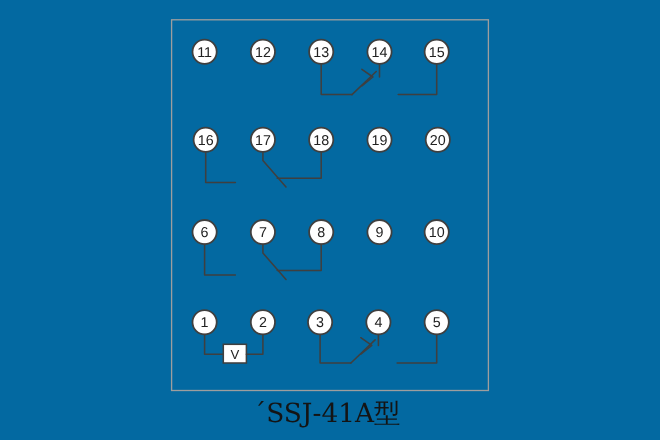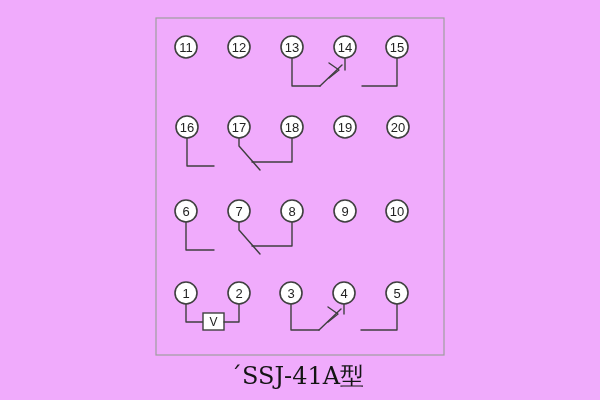--- a/index.html
+++ b/index.html
@@ -4,21 +4,21 @@
 <style>
   html, body {
     margin: 0;
     padding: 0;
     background: #ffffff;
   }
   .stage {
     position: relative;
     width: 600px;
     height: 400px;
-    background: #f0abfc;
+    background: #0369a1;
     overflow: hidden;
   }
   svg { display: block; }
   .outline {
     fill: none;
     stroke: #9e9e9e;
     stroke-width: 1.2;
   }
   .term-circle {
     fill: #ffffff;

